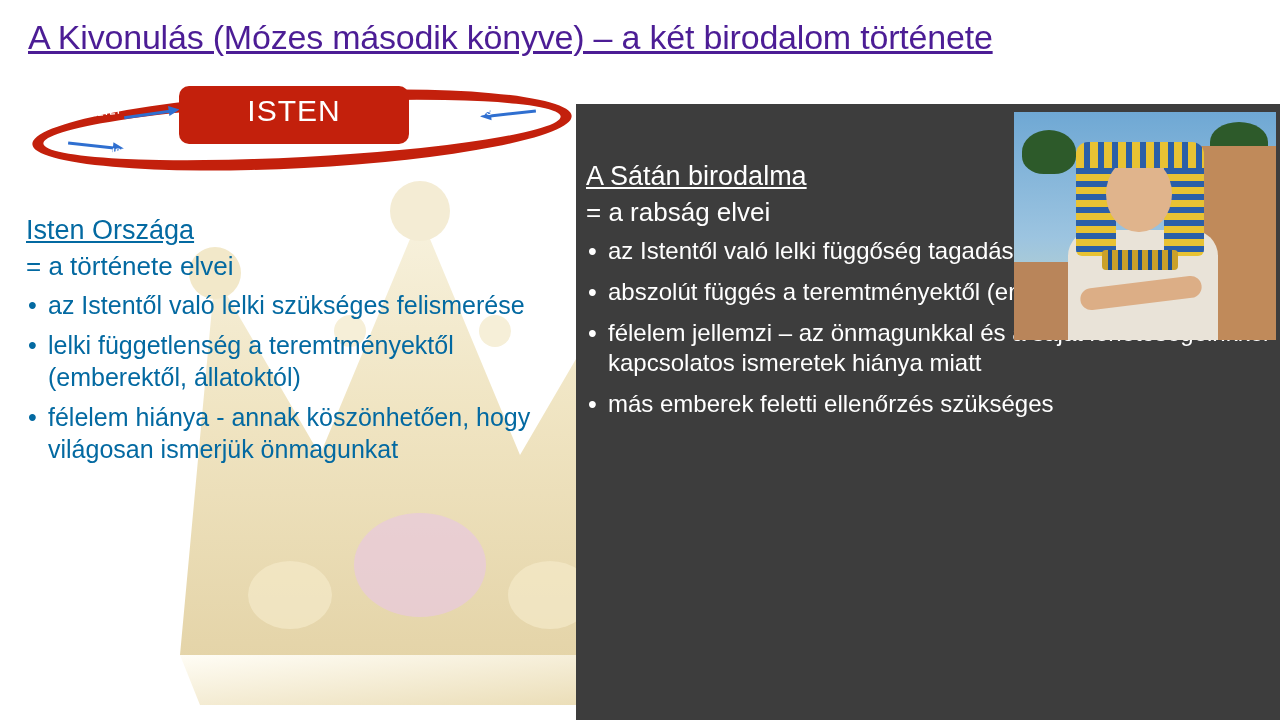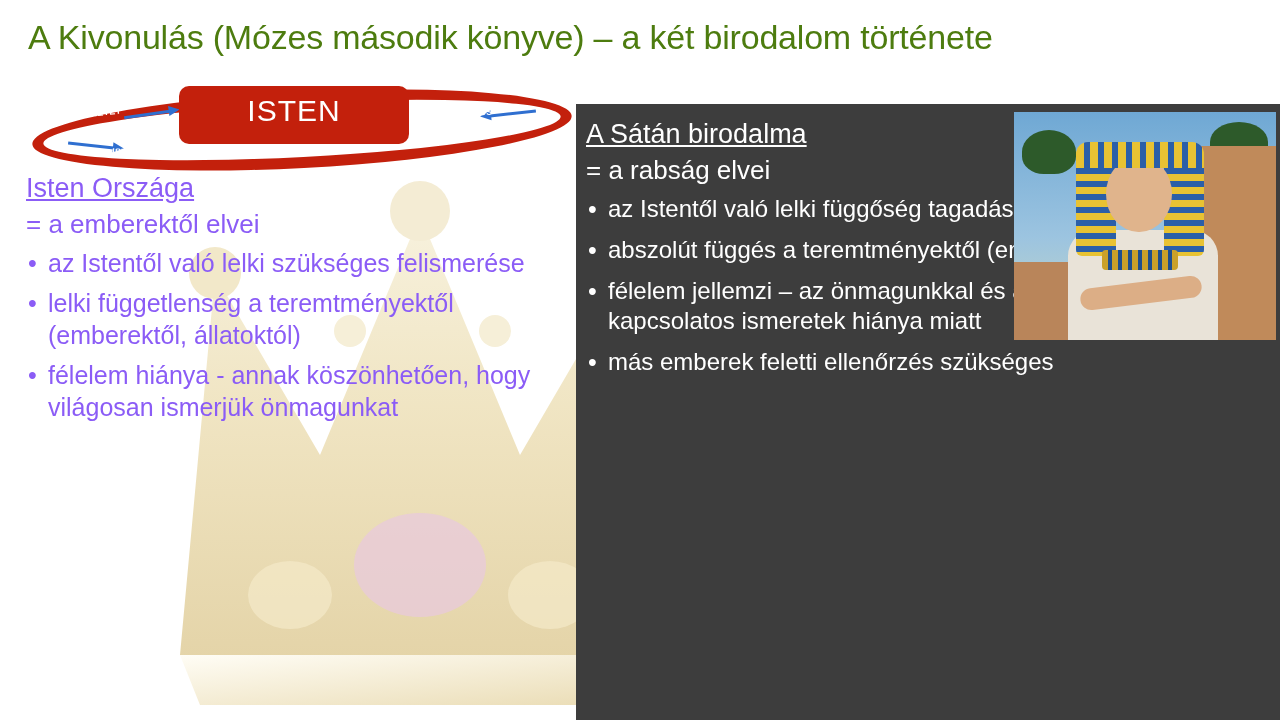--- a/index.html
+++ b/index.html
@@ -17,23 +17,24 @@
   }
 
   
   .slide-title {
     position: absolute;
     left: 28px;
     top: 18px;
     width: 1230px;
     font-size: 34px;
     font-weight: 400;
-    color: #4d7c0f;
+    color: #4c1d95;
     letter-spacing: -0.2px;
     white-space: nowrap;
+    text-decoration: underline;
   }
 
   
   .crown-art {
     position: absolute;
     left: 120px;
     top: 95px;
     width: 640px;
     height: 625px;
     pointer-events: none;
@@ -118,26 +119,27 @@
   .arrow-a { left: 100px; top: 27px; width: 46px; transform: rotate(-8deg); }
   .arrow-a::after { right: -10px; border-left: 11px solid #2f6fd0; }
   .arrow-b { left: 466px; top: 26px; width: 46px; transform: rotate(-6deg); }
   .arrow-b::after { left: -10px; border-right: 11px solid #2f6fd0; }
   .arrow-c { left: 44px; top: 58px; width: 46px; transform: rotate(6deg); }
   .arrow-c::after { right: -10px; border-left: 11px solid #2f6fd0; }
 
   
   .col {
     position: absolute;
+    margin-top: 42px;
   }
   .col-left {
     left: 26px;
     top: 172px;
     width: 548px;
-    color: #8b5cf6;
+    color: #0369a1;
   }
   .col-right {
     left: 586px;
     top: 118px;
     width: 690px;
     color: #ffffff;
   }
   .heading {
     font-size: 27px;
     text-decoration: underline;
@@ -280,21 +282,21 @@
     <div class="ring-arrow arrow-b" data-interactable="false"></div>
     <div class="ring-arrow arrow-c" data-interactable="false"></div>
     <div class="ring-label lbl-szeretet" data-interactable="false">SZERETET</div>
     <div class="ring-label lbl-gyumolcs" data-interactable="false">GYÜMÖLCS</div>
     <div class="ring-label lbl-ige" data-interactable="false">ISTEN IGÉJE</div>
     <div class="isten-box" data-interactable="false">ISTEN</div>
   </div>
 
   <div class="col col-left" data-interactable="false">
     <div class="heading" data-interactable="false">Isten Országa</div>
-    <div class="subhead" data-interactable="false">= a emberektől elvei</div>
+    <div class="subhead" data-interactable="false">= a története elvei</div>
     <ul class="bullets" data-interactable="false">
       <li data-interactable="false">az Istentől való lelki szükséges felismerése</li>
       <li data-interactable="false">lelki függetlenség a teremtményektől (emberektől, állatoktól)</li>
       <li data-interactable="false">félelem hiánya - annak köszönhetően, hogy világosan ismerjük önmagunkat</li>
     </ul>
   </div>
 
   <div class="col col-right" data-interactable="false">
     <div class="heading" data-interactable="false">A Sátán birodalma</div>
     <div class="subhead" data-interactable="false">= a rabság elvei</div>

